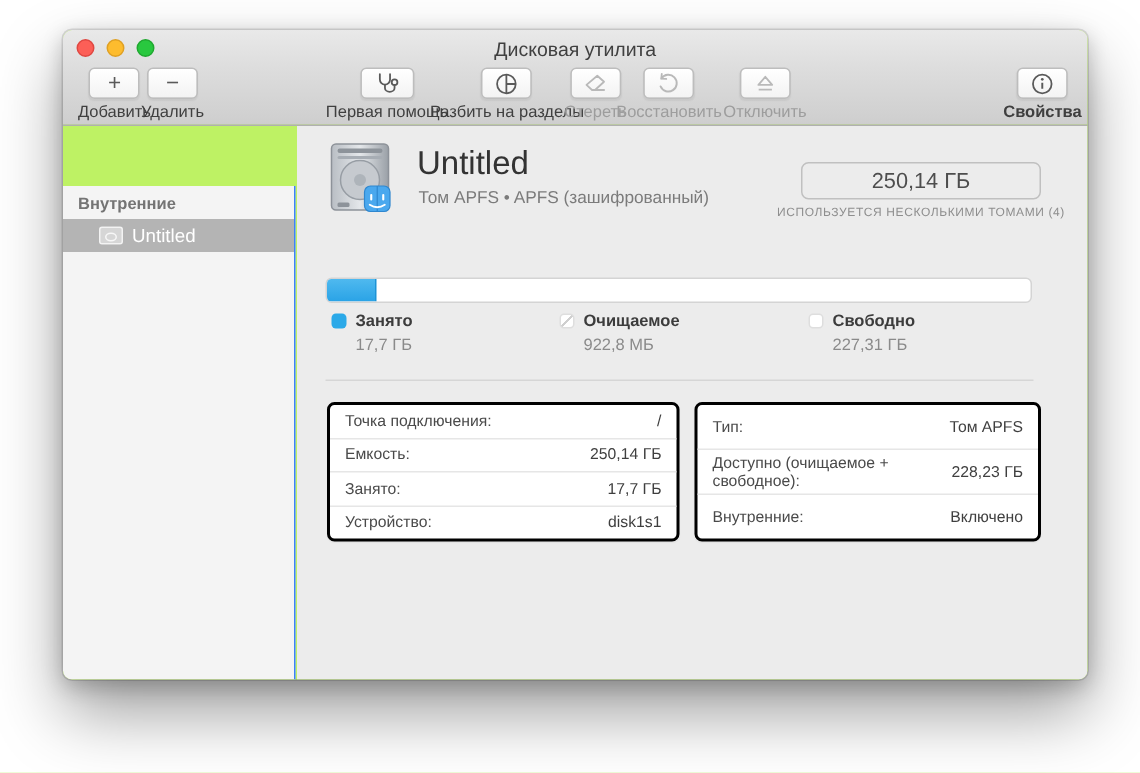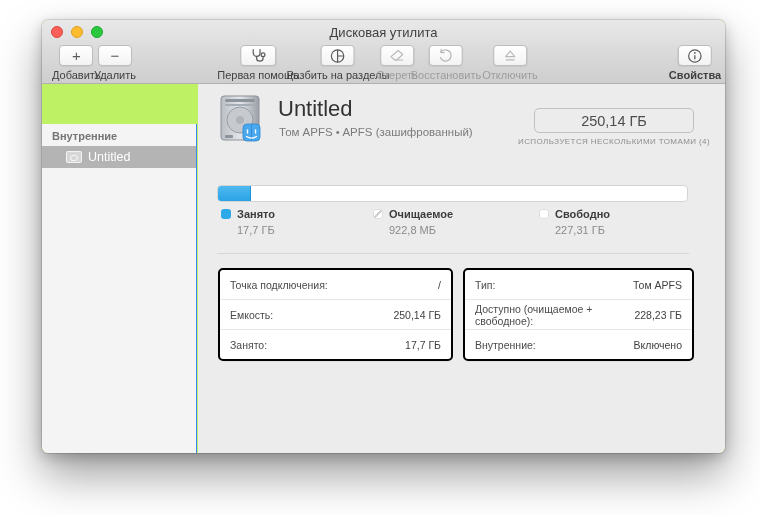--- a/index.html
+++ b/index.html
@@ -242,20 +242,24 @@
         <span class="it-val">/</span>
       </div>
       <div class="it-row">
         <span>Емкость:</span>
         <span class="it-val">250,14 ГБ</span>
       </div>
       <div class="it-row">
         <span>Занято:</span>
         <span class="it-val">17,7 ГБ</span>
       </div>
+      <div class="it-row">
+        <span>Устройство:</span>
+        <span class="it-val">disk1s1</span>
+      </div>
     </div>
 
     <div class="info-table right">
       <div class="it-row">
         <span>Тип:</span>
         <span class="it-val">Том APFS</span>
       </div>
       <div class="it-row">
         <span>Доступно (очищаемое + свободное):</span>
         <span class="it-val">228,23 ГБ</span>

